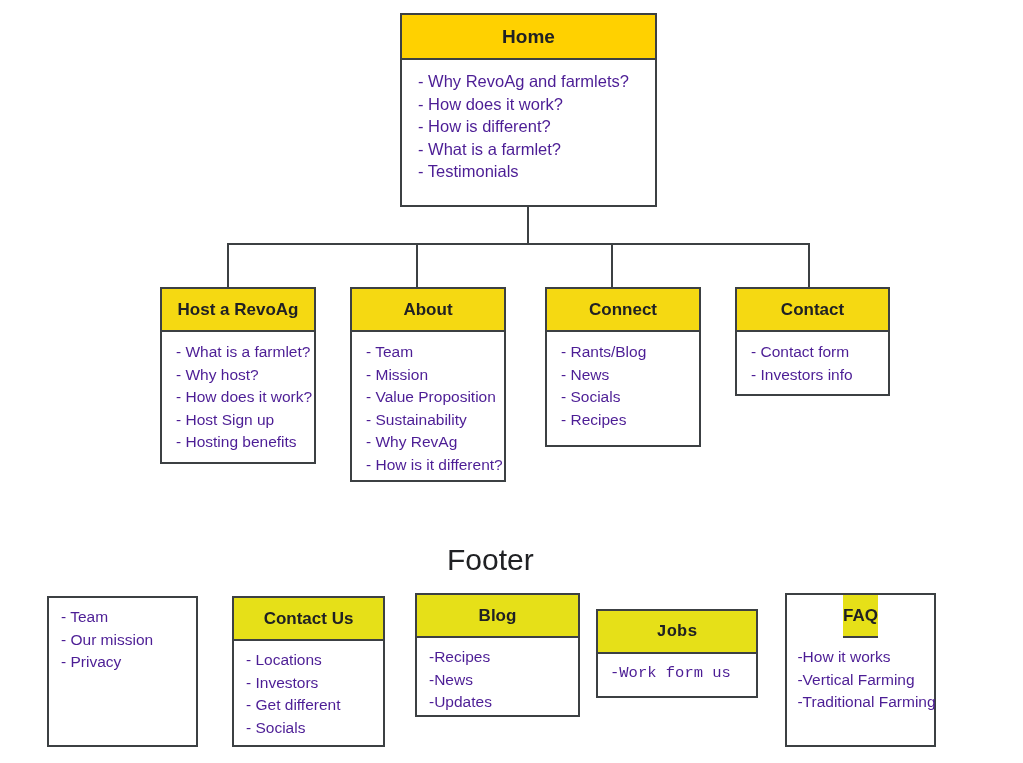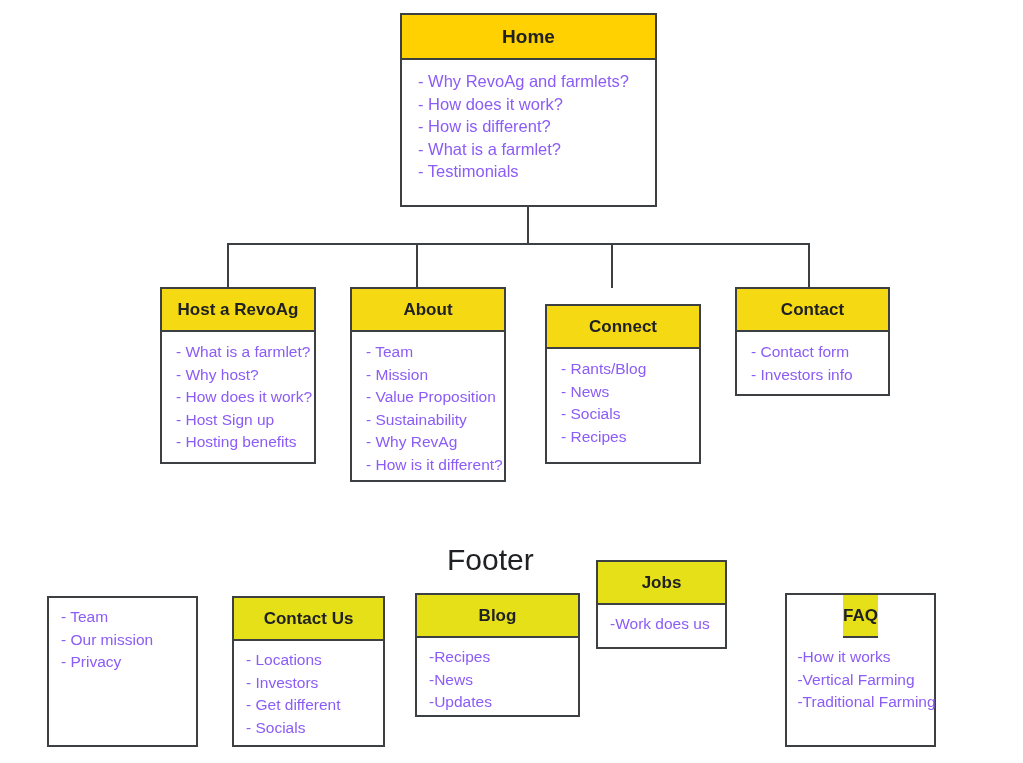--- a/index.html
+++ b/index.html
@@ -52,21 +52,21 @@
     justify-content: center;
     flex: none;
   }
   .node-body {
     box-sizing: border-box;
     flex: 1 1 auto;
     padding: 7px 0 0 0;
   }
   .node-item {
     white-space: nowrap;
-    color: #8b5cf6;
+    color: #4c1d95;
   }
 
   
   .node-home { }
   .node-home .node-header {
     height: 45px;
     background: #FFD100;
     font-size: 19px;
   }
   .node-home .node-body { padding-left: 16px; padding-top: 10px; }
@@ -146,21 +146,21 @@
     <div class="node-body">
       <div class="node-item">- Team</div>
       <div class="node-item">- Mission</div>
       <div class="node-item">- Value Proposition</div>
       <div class="node-item">- Sustainability</div>
       <div class="node-item">- Why RevAg</div>
       <div class="node-item">- How is it different?</div>
     </div>
   </div>
 
-  <div class="node node-l2" style="left:545px; top:287px; width:156px; height:160px;margin-top:17px;">
+  <div class="node node-l2" style="left:545px; top:287px; width:156px; height:160px;">
     <div class="node-header">Connect</div>
     <div class="node-body">
       <div class="node-item">- Rants/Blog</div>
       <div class="node-item">- News</div>
       <div class="node-item">- Socials</div>
       <div class="node-item">- Recipes</div>
     </div>
   </div>
 
   <div class="node node-l2" style="left:735px; top:287px; width:155px; height:109px;">
@@ -193,24 +193,24 @@
 
   <div class="node node-footer" style="left:415px; top:593px; width:165px; height:124px;">
     <div class="node-header">Blog</div>
     <div class="node-body">
       <div class="node-item">-Recipes</div>
       <div class="node-item">-News</div>
       <div class="node-item">-Updates</div>
     </div>
   </div>
 
-  <div class="node node-footer" style="left:596px; top:560px; width:131px; height:89px;">
+  <div class="node node-footer" style="left:596px; top:609px; width:162px; height:89px;font-family:Liberation Mono, monospace;">
     <div class="node-header">Jobs</div>
     <div class="node-body">
-      <div class="node-item">-Work does us</div>
+      <div class="node-item">-Work form us</div>
     </div>
   </div>
 
   <div class="node node-footer" style="left:785px; top:593px; width:151px; height:154px;align-items:center;">
     <div class="node-header">FAQ</div>
     <div class="node-body">
       <div class="node-item">-How it works</div>
       <div class="node-item">-Vertical Farming</div>
       <div class="node-item">-Traditional Farming</div>
     </div>

